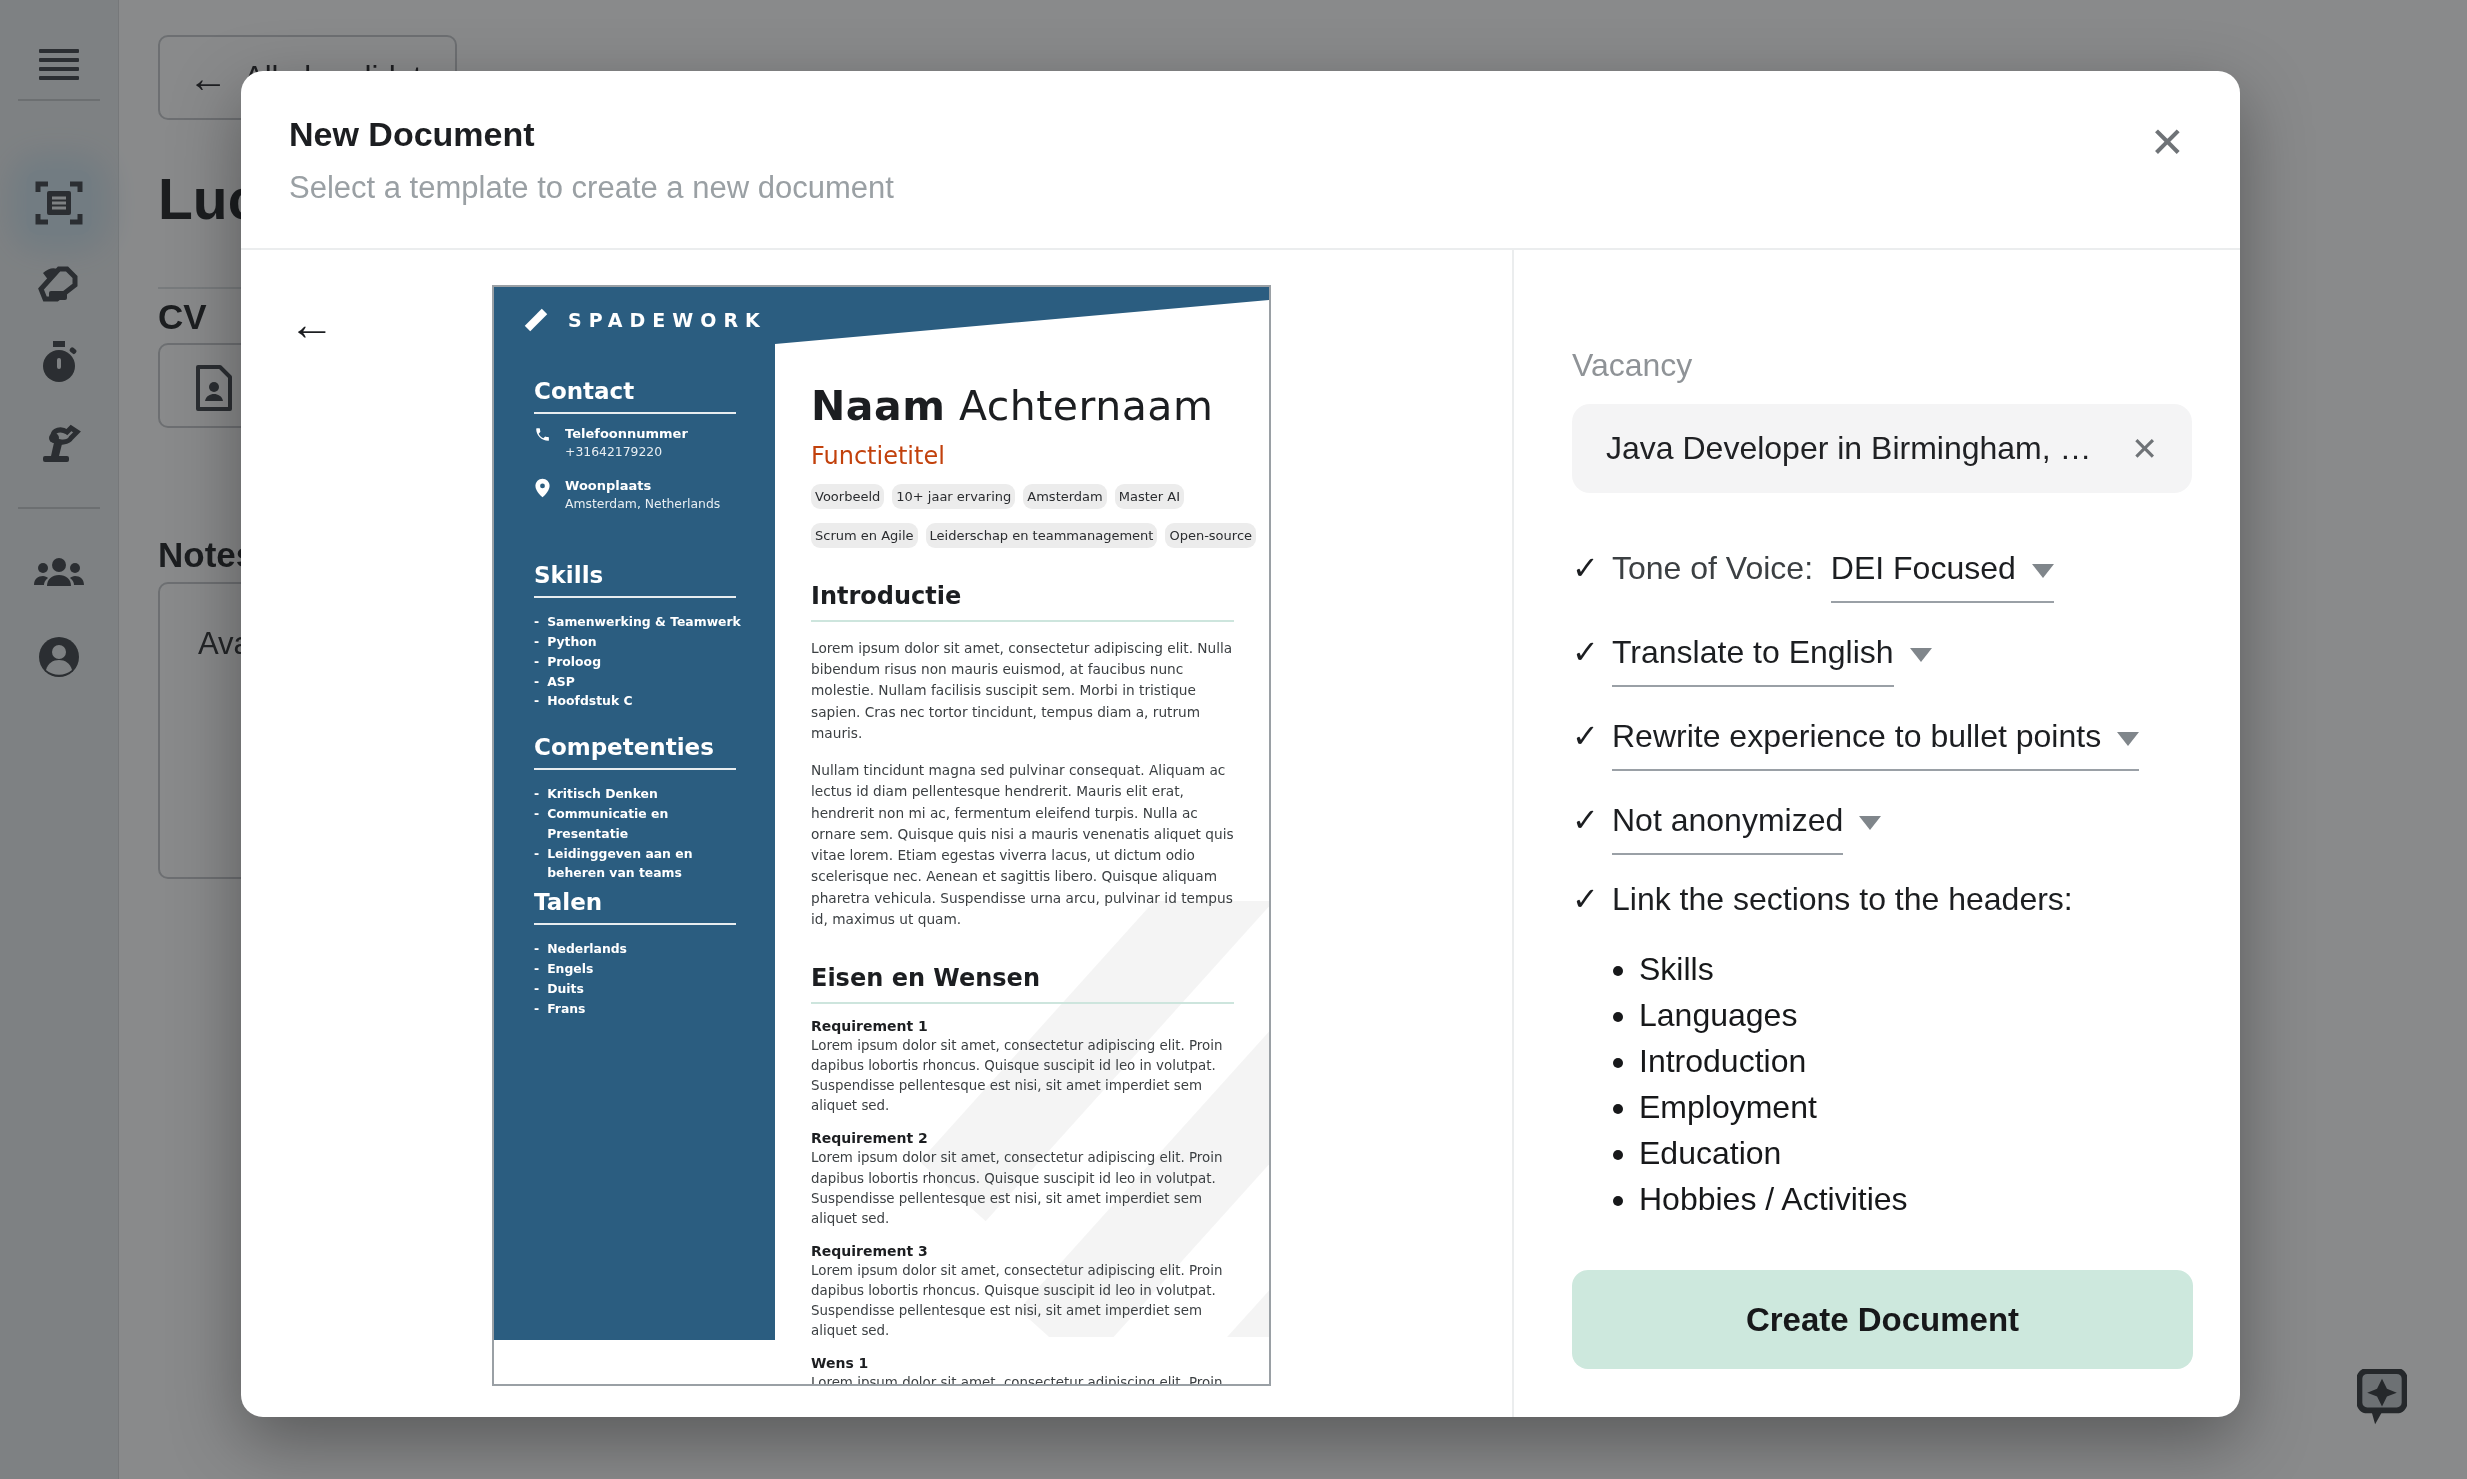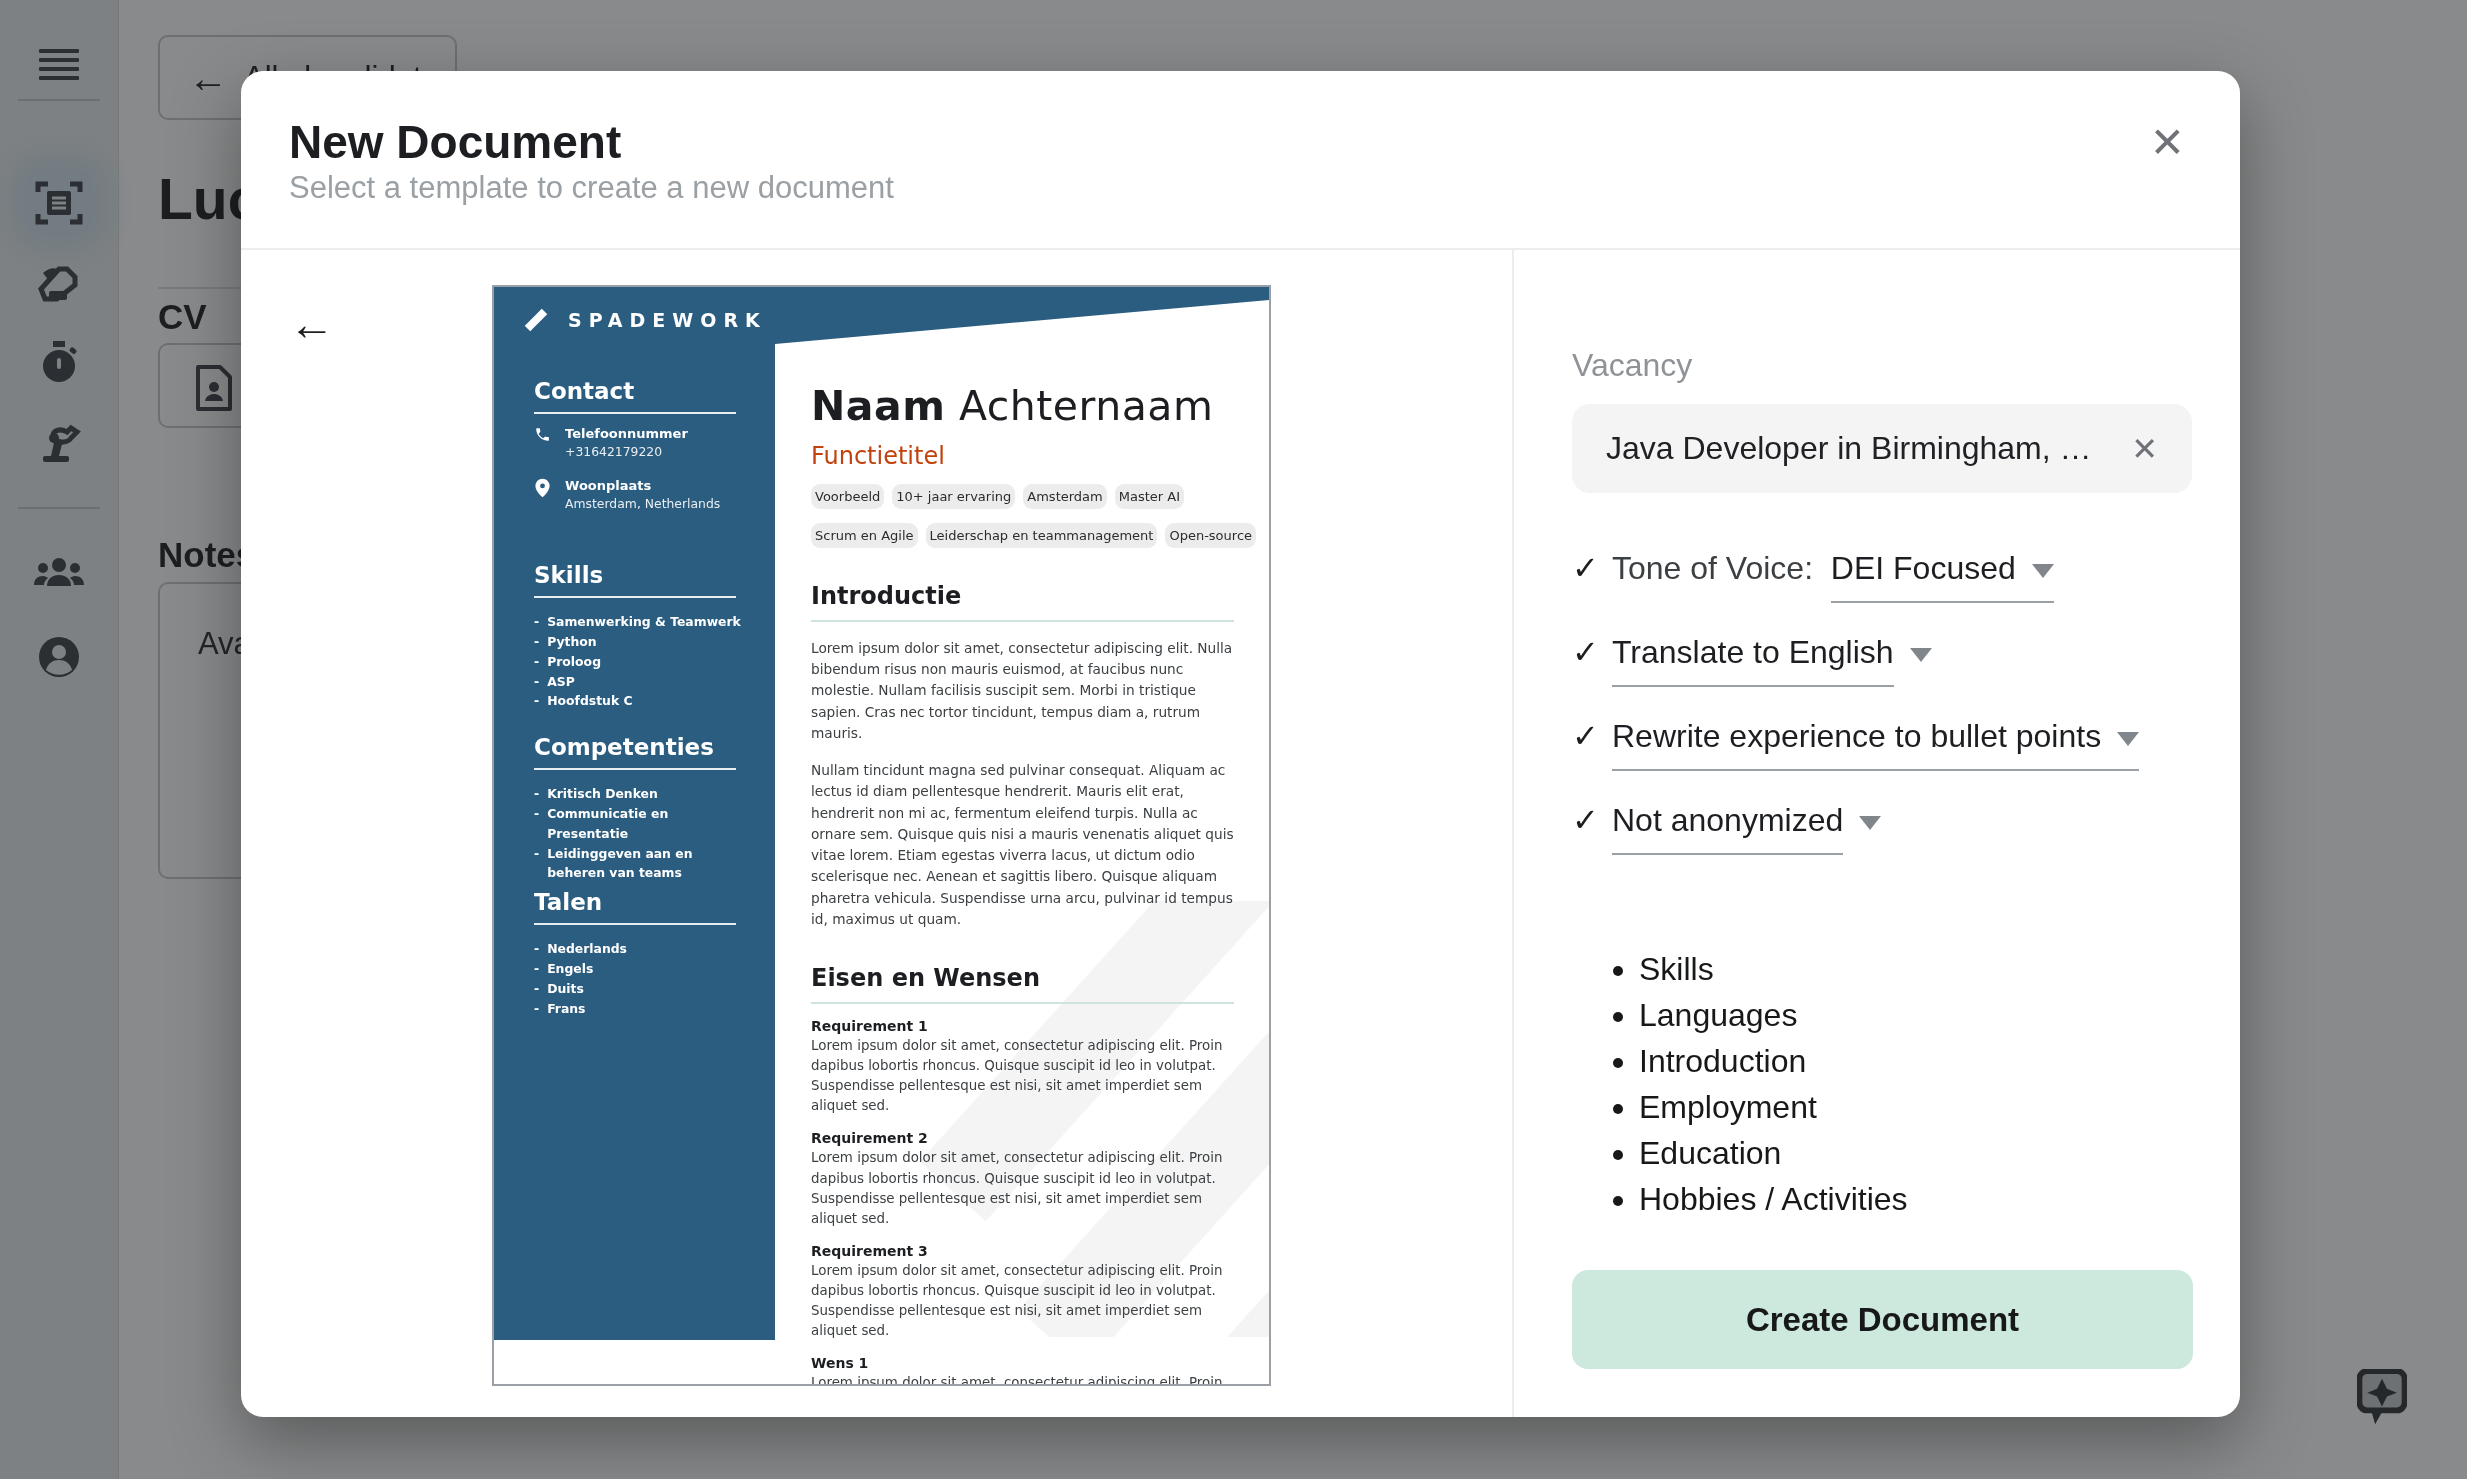--- a/index.html
+++ b/index.html
@@ -24,21 +24,21 @@
   .notes-text { position:absolute; left:38px; top:42px; font-size:31px; color:#2a2c2f; }
 
   
   .dim { position:absolute; inset:0; background:rgba(28,30,32,0.52); }
 
   .feedback-fab { position:absolute; left:2357px; top:1369px; }
 
   
   .modal { position:absolute; left:241px; top:71px; width:1999px; height:1346px; background:#ffffff; border-radius:22px; box-shadow:0 24px 69px rgba(0,0,0,0.35); overflow:hidden; }
   .modal-header { position:absolute; left:0; top:0; right:0; height:179px; border-bottom:2px solid #ebedee; }
-  .modal-title { position:absolute; left:48px; top:44px; font-size:46px; font-weight:700; color:#1c1e21; }
+  .modal-title { position:absolute; left:48px; top:44px; font-size:34px; font-weight:700; color:#1c1e21; }
   .modal-subtitle { position:absolute; left:48px; top:99px; font-size:31px; color:#9aa0a4; }
   .modal-close { position:absolute; right:55px; top:51px; font-size:42px; color:#6f7377; cursor:pointer; line-height:1; }
   .tpl-back { position:absolute; left:48px; top:230px; font-size:46px; color:#1c1e21; cursor:pointer; line-height:1; }
   .v-divider { position:absolute; left:1271px; top:179px; bottom:0; width:2px; background:#ebedee; }
 
   
   .cv-page { position:absolute; left:251px; top:214px; width:779px; height:1101px; background:#ffffff; border:2px solid #9aa0a5; overflow:hidden; font-family:"DejaVu Sans", sans-serif; }
   .cv-side { position:absolute; left:0; top:0; width:281px; height:1053px; background:#2b5d80; color:#fff; }
   .cv-head-band { position:absolute; left:281px; top:0; width:498px; height:57px; background:#2b5d80; clip-path:polygon(0 0, 100% 0, 100% 22%, 0 100%); }
   .cv-footer { position:absolute; left:0; top:1053px; width:779px; height:48px; background:#2b5d80; color:#fff; display:flex; align-items:center; }
@@ -379,20 +379,23 @@
     </div>
 
     <div class="opt" style="top:467px;">
       <span class="chk">✓</span><span class="u"><span class="strong">Rewrite experience to bullet points</span><span class="caret"></span></span>
     </div>
 
     <div class="opt" style="top:551px;">
       <span class="chk">✓</span><span class="u"><span class="strong">Not anonymized</span></span><span class="caret"></span>
     </div>
 
+    <div class="opt" style="top:630px;">
+      <span class="chk">✓</span><span class="strong">Link the sections to the headers:</span>
+    </div>
 
     <ul class="sections-list">
       <li>Skills</li>
       <li>Languages</li>
       <li>Introduction</li>
       <li>Employment</li>
       <li>Education</li>
       <li>Hobbies / Activities</li>
     </ul>
 

